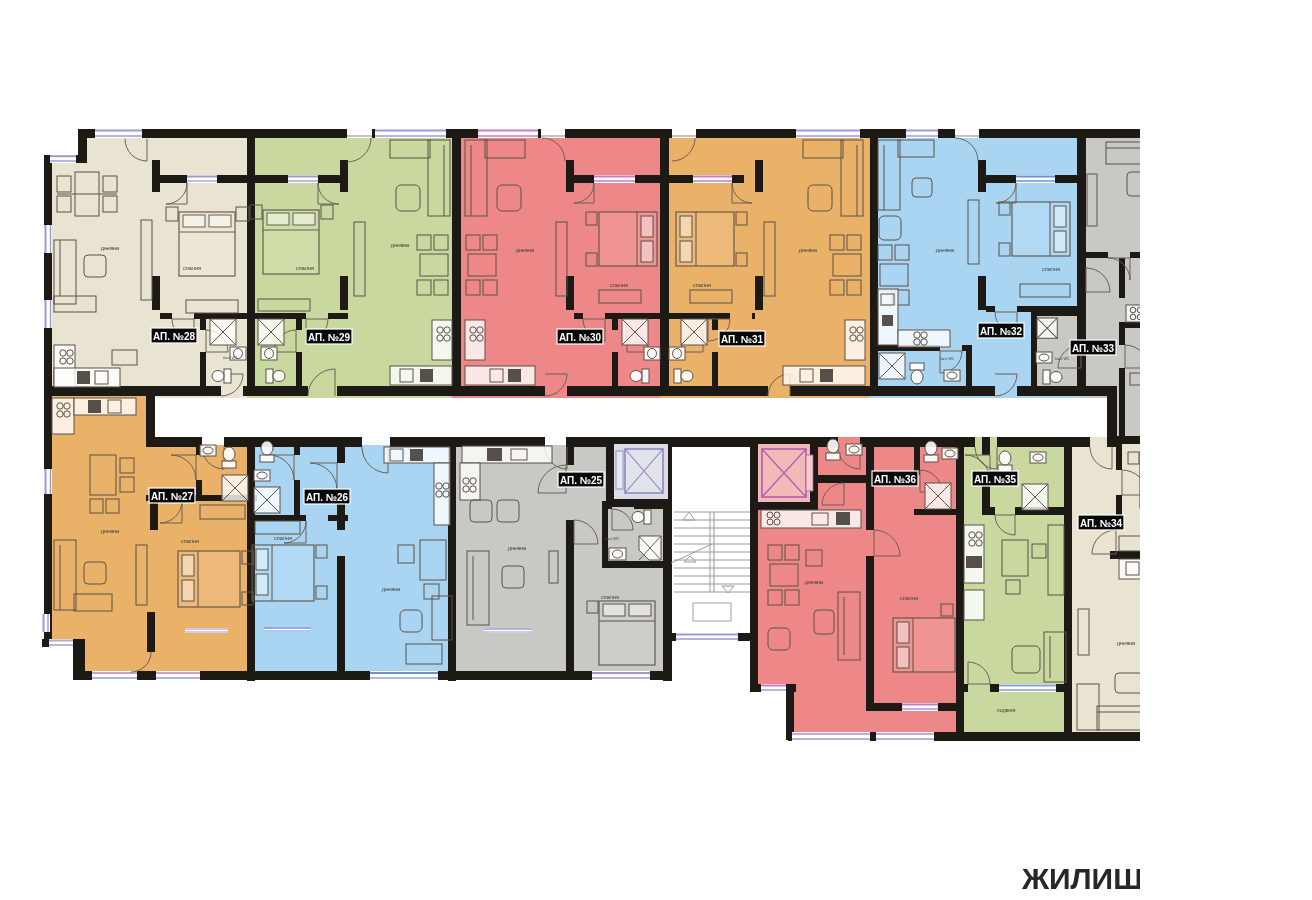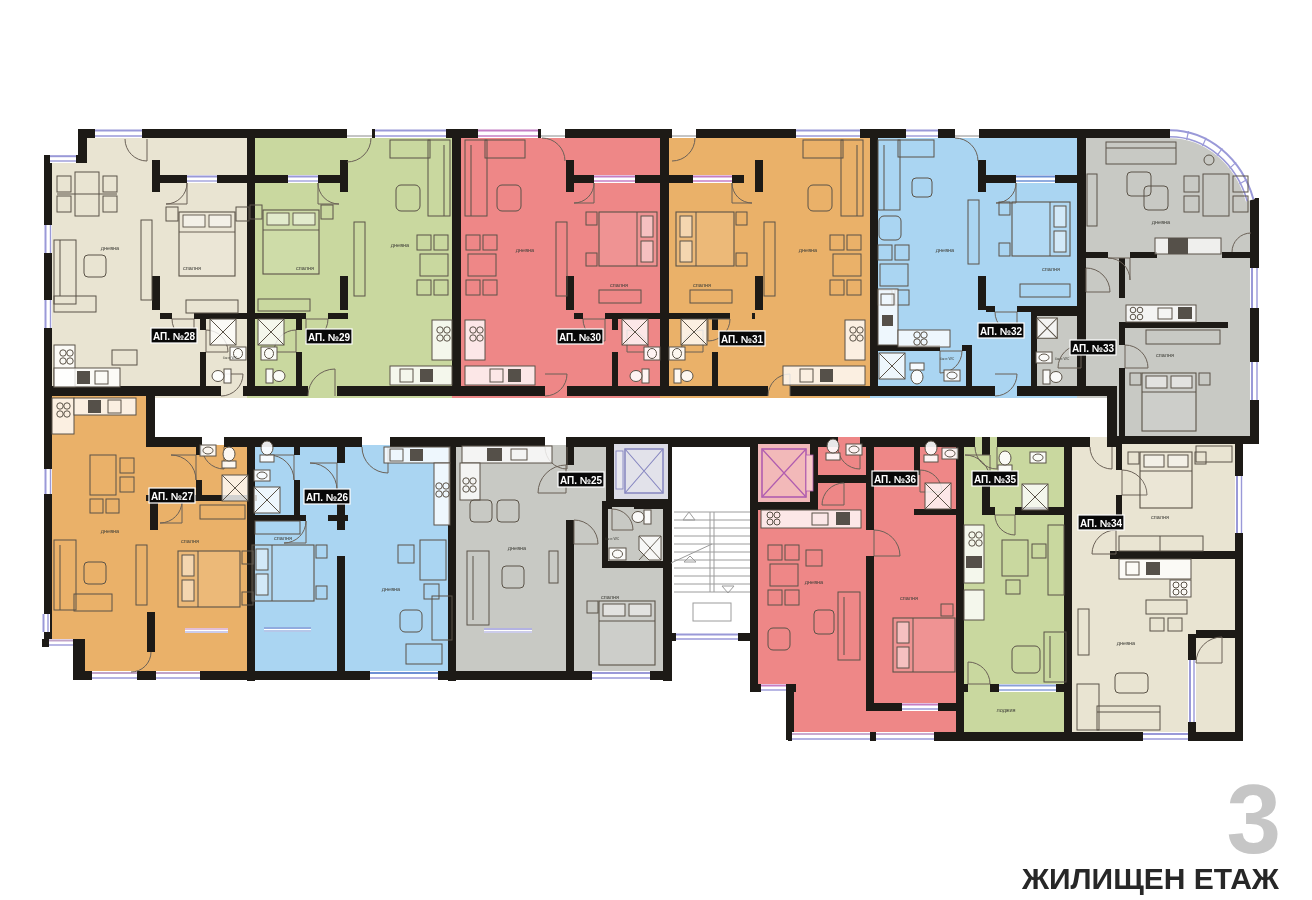--- a/index.html
+++ b/index.html
@@ -1,16 +1,16 @@
 <!DOCTYPE html>
 <html><head>
 <meta charset="utf-8">
 <style>
 html,body{margin:0;padding:0;background:#ffffff;}
-#page{width:1312px;height:900px;position:relative;overflow:hidden;background:#ef4444;}
+#page{width:1140px;height:900px;position:relative;overflow:hidden;background:#ef4444;}
 text{font-family:"Liberation Sans",sans-serif;}
 </style>
 </head>
 <body>
 <div id="page">
 <svg width="1312" height="900" viewBox="0 0 1312 900" xmlns="http://www.w3.org/2000/svg">
 <defs>
 <g id="shx">
           <rect x="0" y="0" width="26" height="26" fill="#ffffff" fill-opacity="0.8" stroke="#5b5348" stroke-width="1"></rect>
           <path d="M0 0 L26 26 M26 0 L0 26" stroke="#5b5348" stroke-width="1" fill="none"></path>

